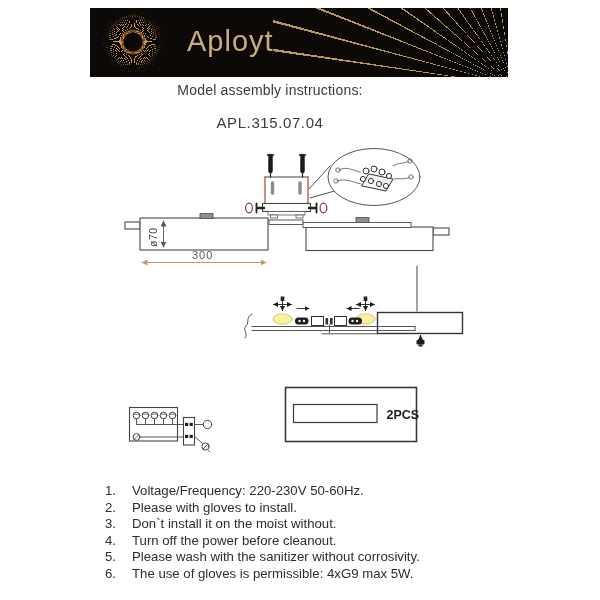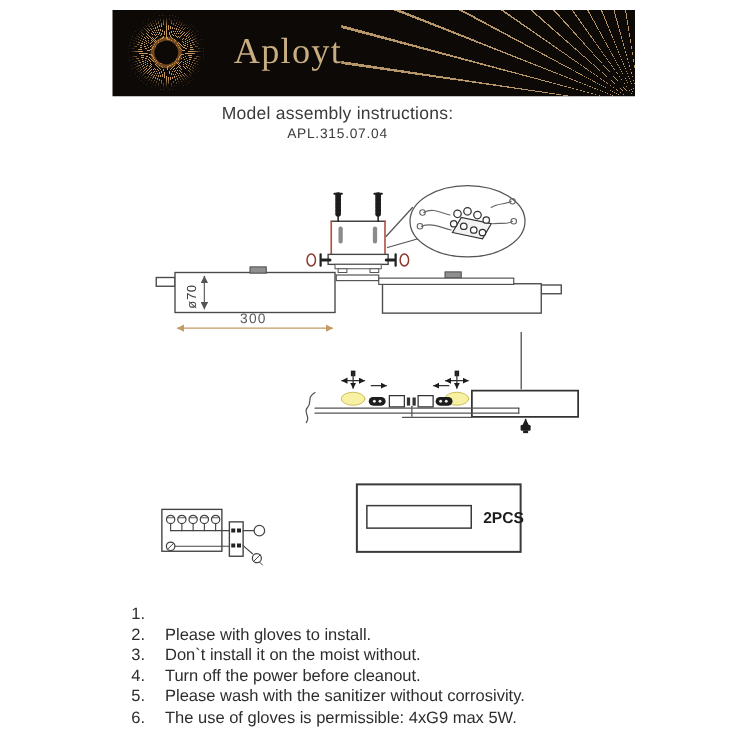--- a/index.html
+++ b/index.html
@@ -23,32 +23,32 @@
     content:"";position:absolute;inset:0;border-radius:50%;
     background:radial-gradient(circle at 50% 50%,
       #0d0906 0 9px,
       rgba(197,124,52,.55) 10px 12px,
       rgba(13,9,6,0) 13px 21px,
       rgba(13,9,6,.55) 25px,
       #0d0906 28.5px);
   }
   .brand{
     position:absolute;left:97px;top:17px;
-    font-size:29px;font-weight:400;letter-spacing:1px;color:#c9ad82;font-family:Liberation Serif, serif;
+    font-size:29px;font-weight:400;letter-spacing:1px;color:#c9ad82;
   }
   .rays{
     position:absolute;top:0;right:0;width:235px;height:100%;
     background:repeating-conic-gradient(from 271.5deg at 102% 112%,
       rgba(197,162,114,.92) 0deg .55deg, rgba(197,162,114,0) .55deg 6.6deg);
   }
 
   
   .titleblock{position:absolute;top:82px;left:0;width:540px;text-align:center;color:#3a3a3a;}
   .titleblock .heading{font-size:14px;letter-spacing:.2px;}
-  .titleblock .model{font-size:11px;letter-spacing:.6px;margin-top:3px;}
+  .titleblock .model{font-size:15px;letter-spacing:.6px;margin-top:16px;}
 
   
   svg.diagram{position:absolute;left:85px;top:135px;width:430px;height:340px;}
   svg text{font-family:"Liberation Sans", sans-serif;}
 
   
   .instructions{position:absolute;left:105px;top:483px;width:430px;color:#2d2d2d;}
   .inst-row{display:flex;font-size:13.2px;line-height:16.6px;}
   .inst-row .num{width:18px;flex:0 0 18px;}
   .inst-row .txt{padding-left:9px;}
@@ -247,20 +247,21 @@
     <g>
       <rect x="285.5" y="387.5" width="131" height="54" fill="#fff" stroke="#3a3a3a" stroke-width="1.6"></rect>
       <rect x="293.5" y="404.5" width="83.5" height="18" fill="#fff" stroke="#3a3a3a" stroke-width="1.2"></rect>
       <text x="386.5" y="418.5" font-size="12.5" font-weight="600" fill="#1d1d1d" stroke="none">2PCS</text>
     </g>
   </svg>
 
   <div class="instructions">
     <div class="inst-row">
       <span class="num">1.</span>
+      <span class="txt">Voltage/Frequency: 220-230V 50-60Hz.</span>
     </div>
     <div class="inst-row">
       <span class="num">2.</span>
       <span class="txt">Please with gloves to install.</span>
     </div>
     <div class="inst-row">
       <span class="num">3.</span>
       <span class="txt">Don`t install it on the moist without.</span>
     </div>
     <div class="inst-row">

